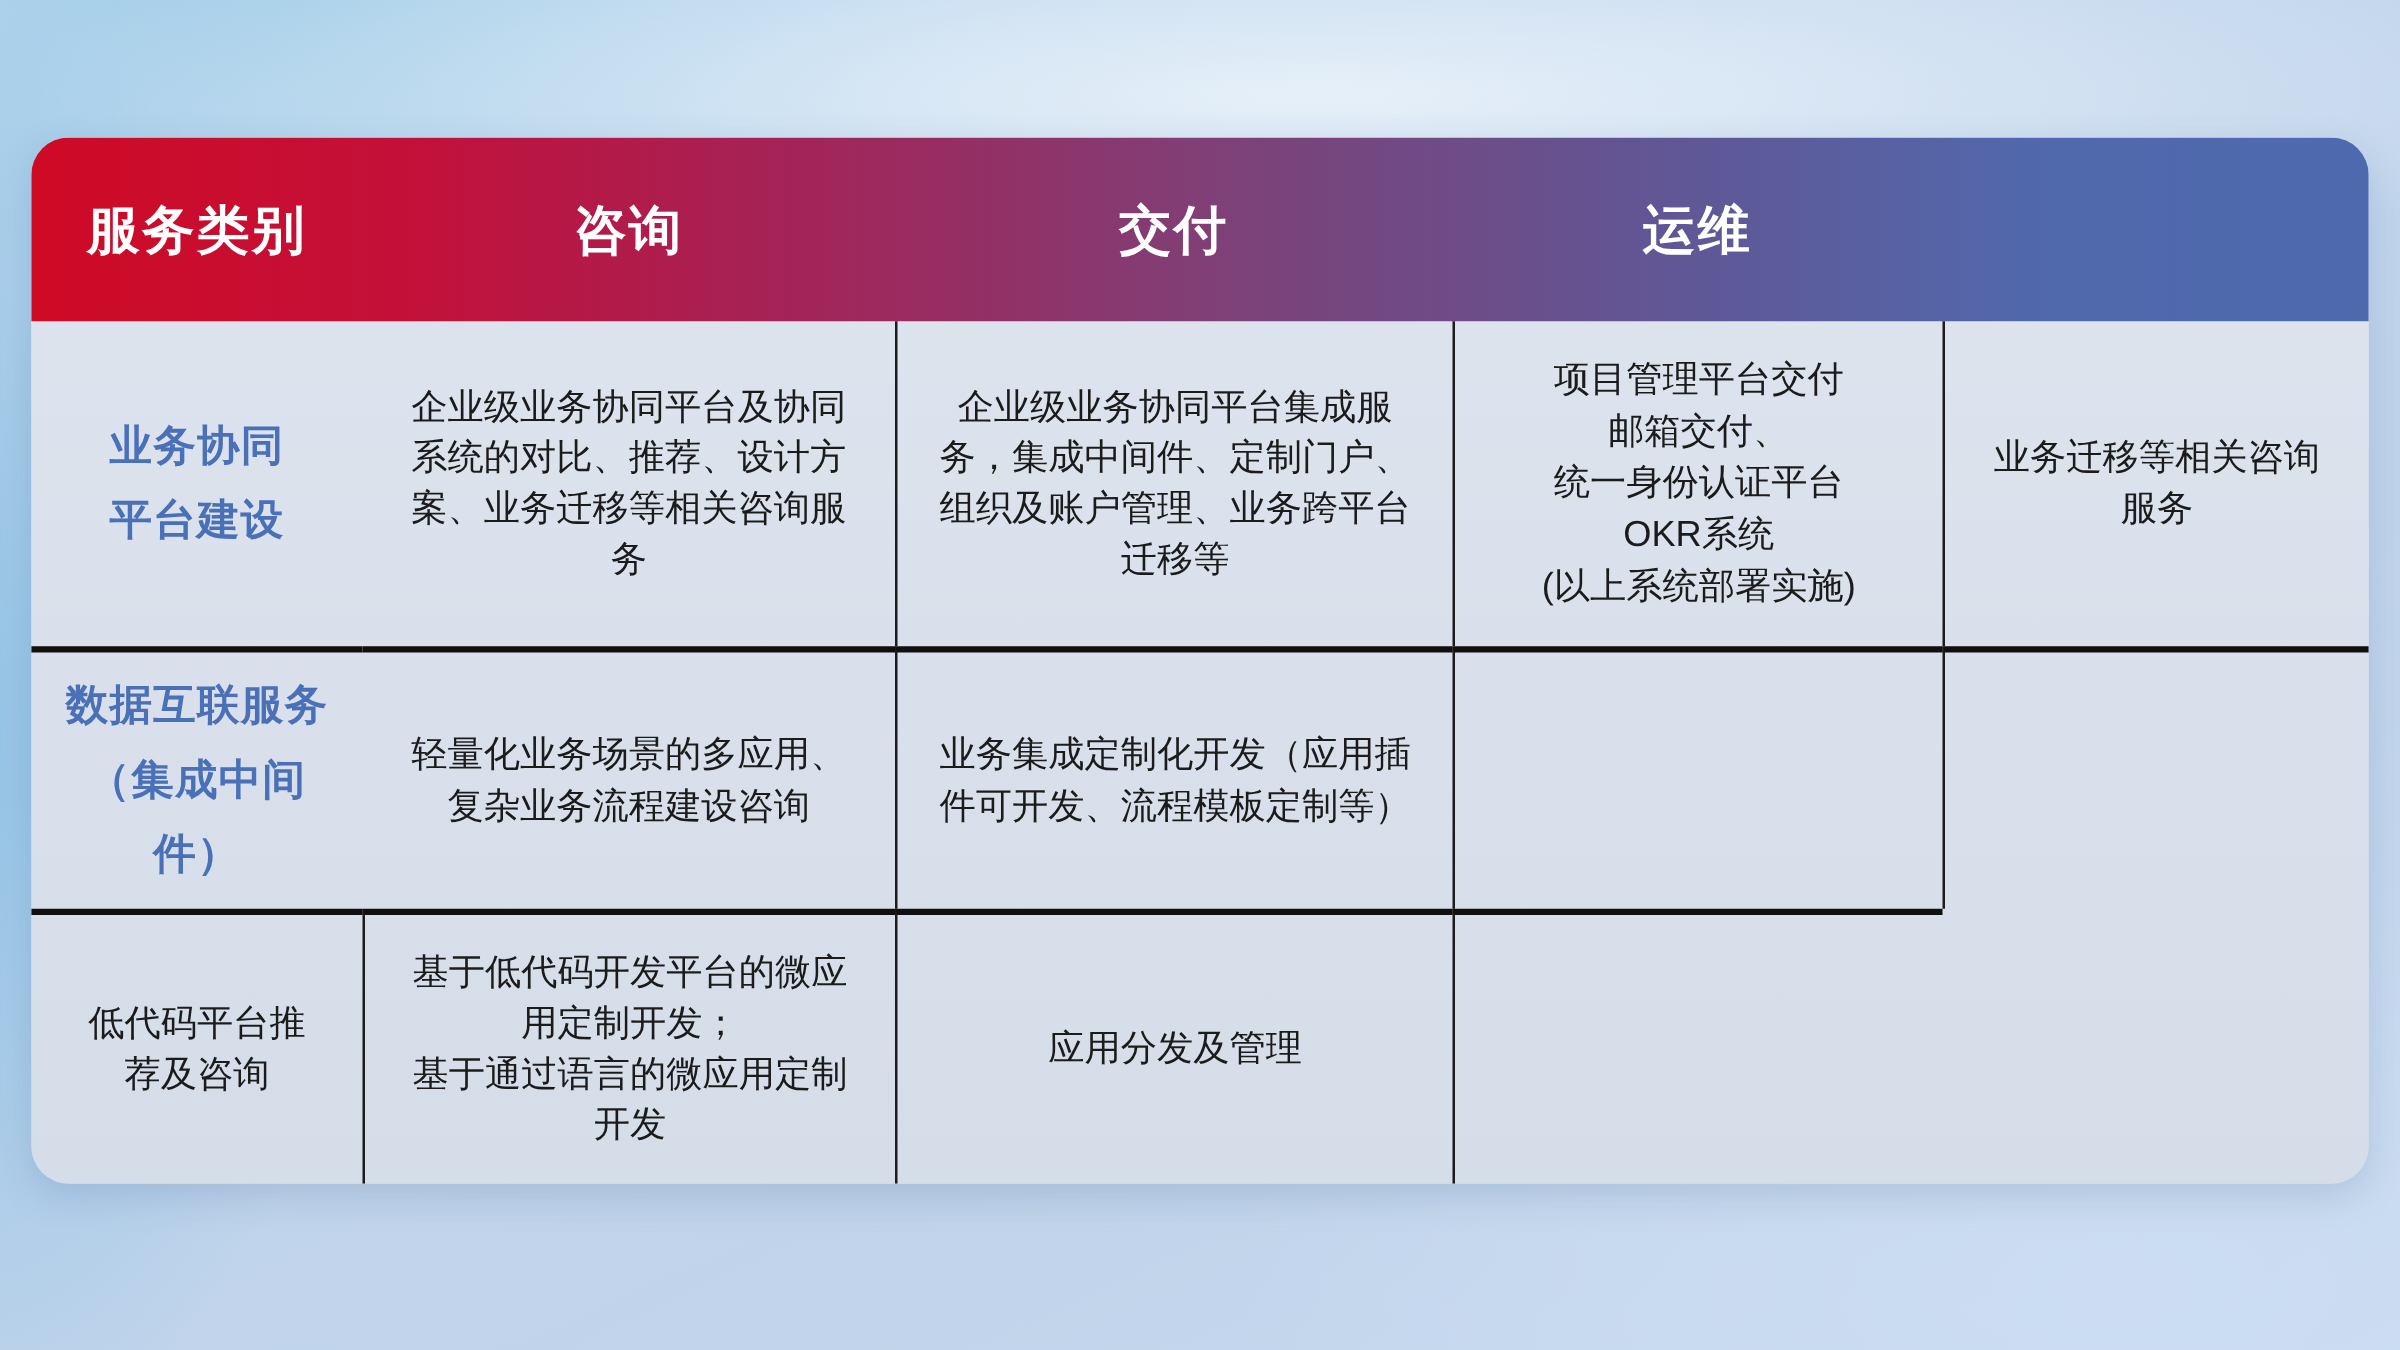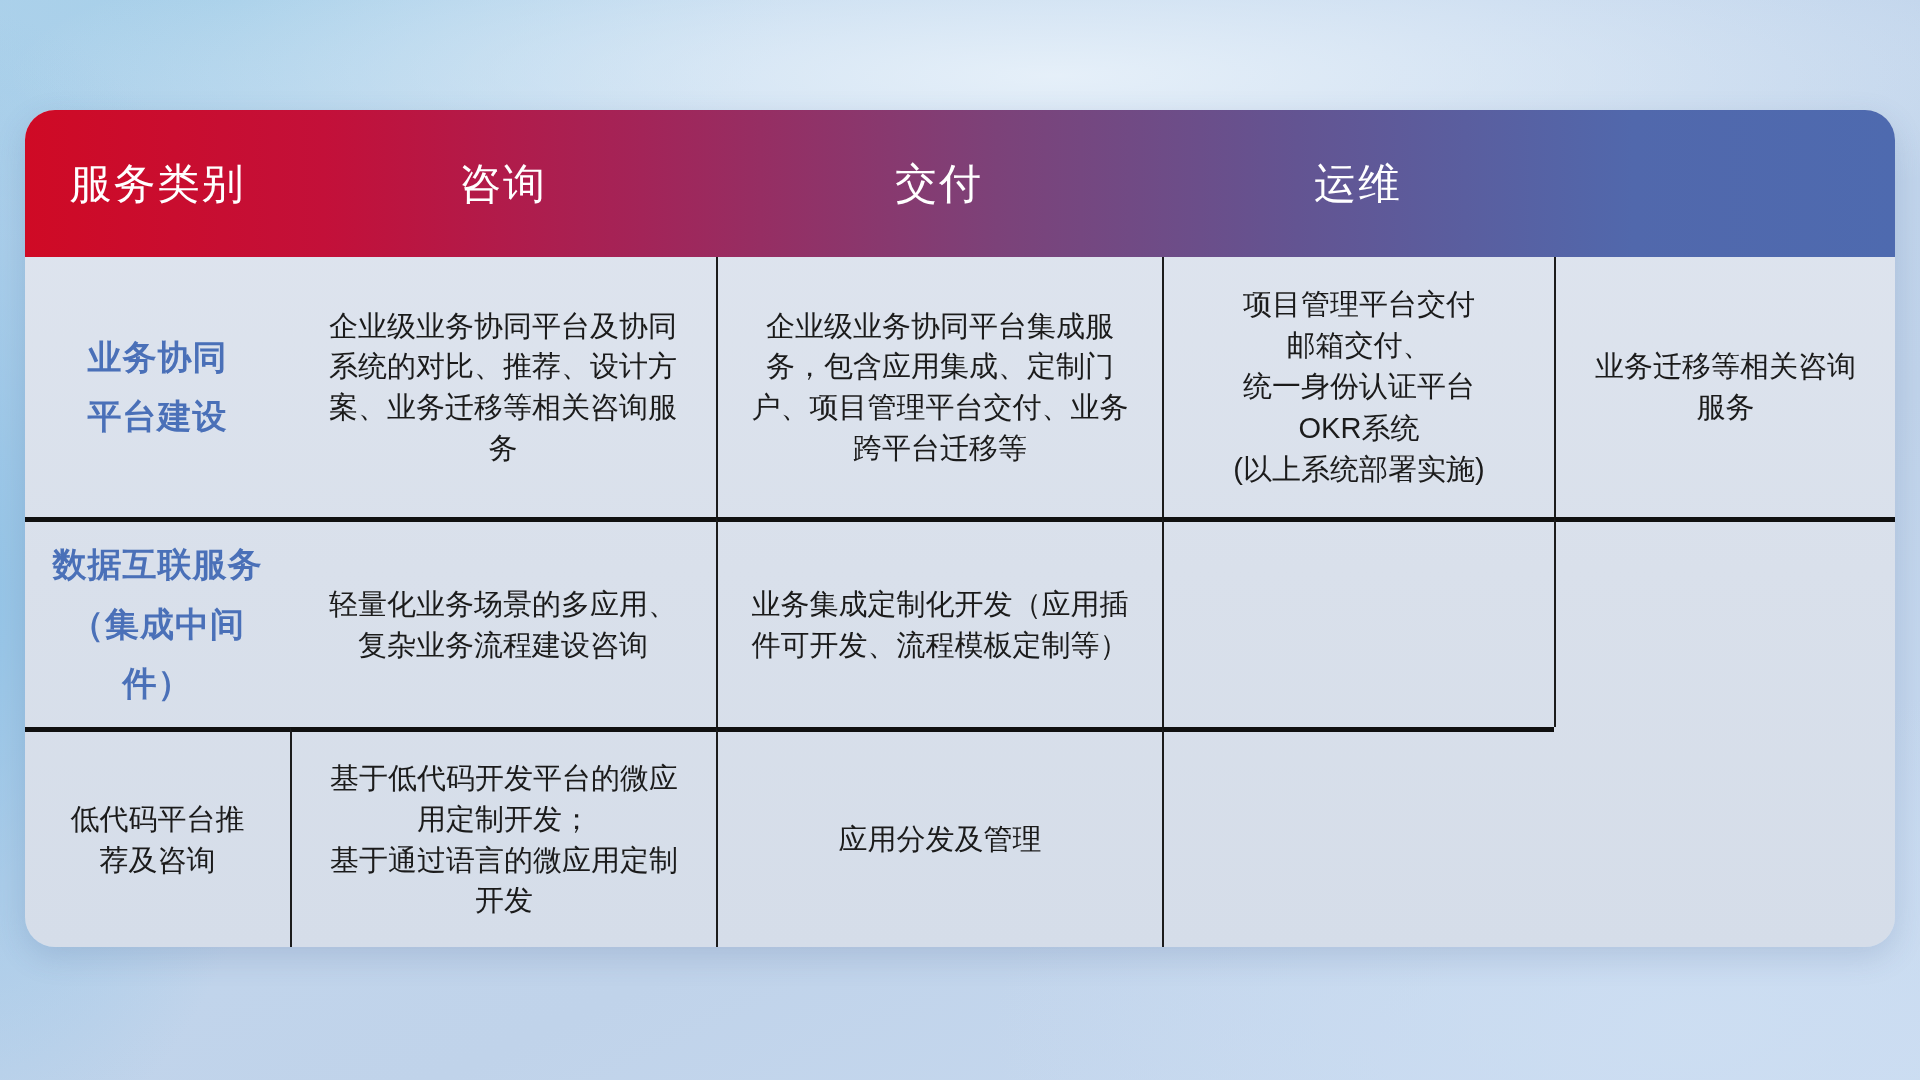--- a/index.html
+++ b/index.html
@@ -31,21 +31,21 @@
   .thead {
     grid-column: 1 / -1; grid-row: 1;
     display: grid;
     grid-template-columns: 265px 426px 446px 392px 341px;
     background: linear-gradient(90deg,
       #CF0A25 0%, #C31039 16%, #A32458 33%,
       #7C4279 52%, #635492 68%, #5168AC 86%, #4E6AAF 100%);
   }
   .th {
     display: flex; align-items: center; justify-content: center;
-    color: #ffffff; font-size: 42px; font-weight: normal;
+    color: #ffffff; font-size: 42px; font-weight: bold;
     letter-spacing: 2px;
   }
 
   .cell {
     display: flex; align-items: center; justify-content: center;
     text-align: center; padding: 10px 32px;
     font-size: 29px; color: #1b1b1b; line-height: 1.4;
     white-space: pre-line;
   }
   .row-label {
@@ -67,21 +67,21 @@
     <div class="thead">
       <div class="th">服务类别</div>
       <div class="th">咨询</div>
       <div class="th">交付</div>
       <div class="th">运维</div>
     </div>
 
     <div class="cell row-label">业务协同
 平台建设</div>
     <div class="cell">企业级业务协同平台及协同系统的对比、推荐、设计方案、业务迁移等相关咨询服务</div>
-    <div class="cell v-line">企业级业务协同平台集成服务，包含应用集成、定制门户、项目管理平台交付、业务跨平台迁移等</div>
+    <div class="cell v-line">企业级业务协同平台集成服务，集成中间件、定制门户、组织及账户管理、业务跨平台迁移等</div>
     <div class="cell v-line delivery-cell">项目管理平台交付
 邮箱交付、
 统一身份认证平台
 OKR系统
 (以上系统部署实施)</div>
     <div class="cell v-line">业务迁移等相关咨询服务</div>
 
     <div class="cell row-label h-line">数据互联服务
 （集成中间件）</div>
     <div class="cell h-line">轻量化业务场景的多应用、复杂业务流程建设咨询</div>

